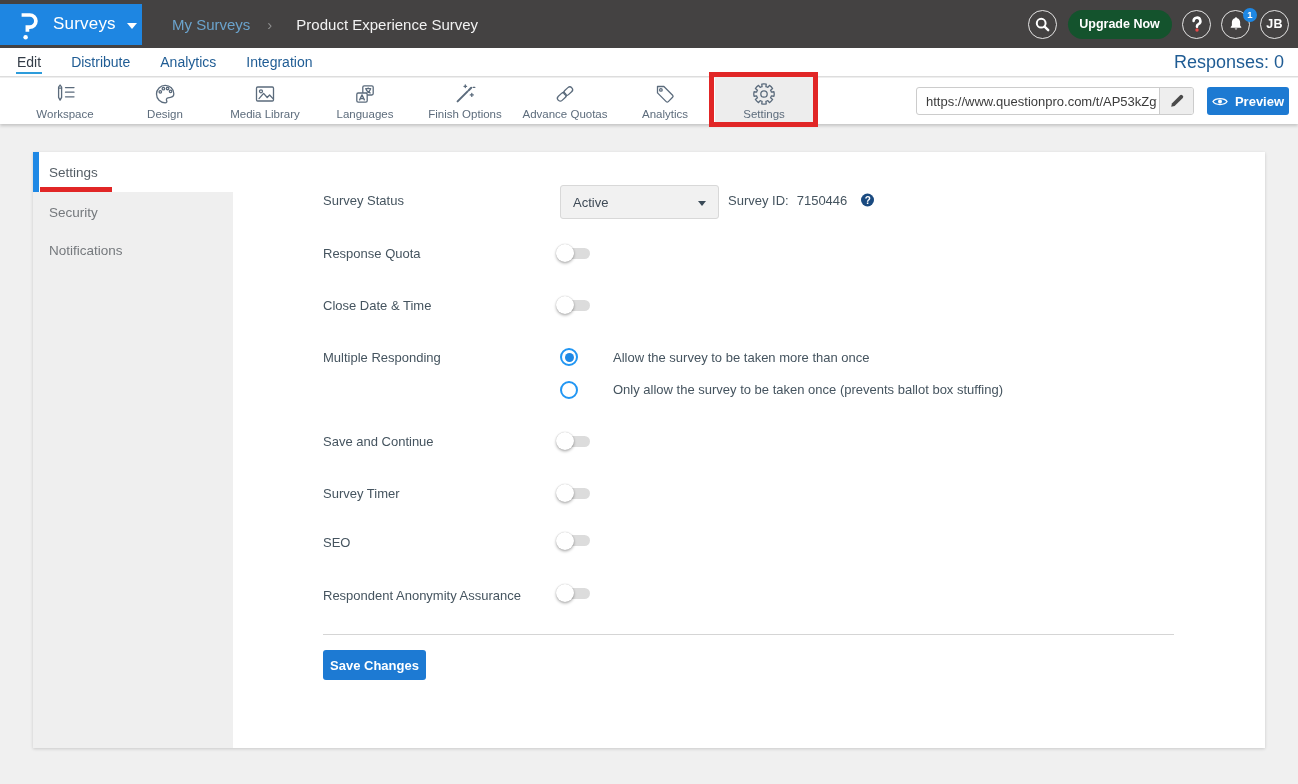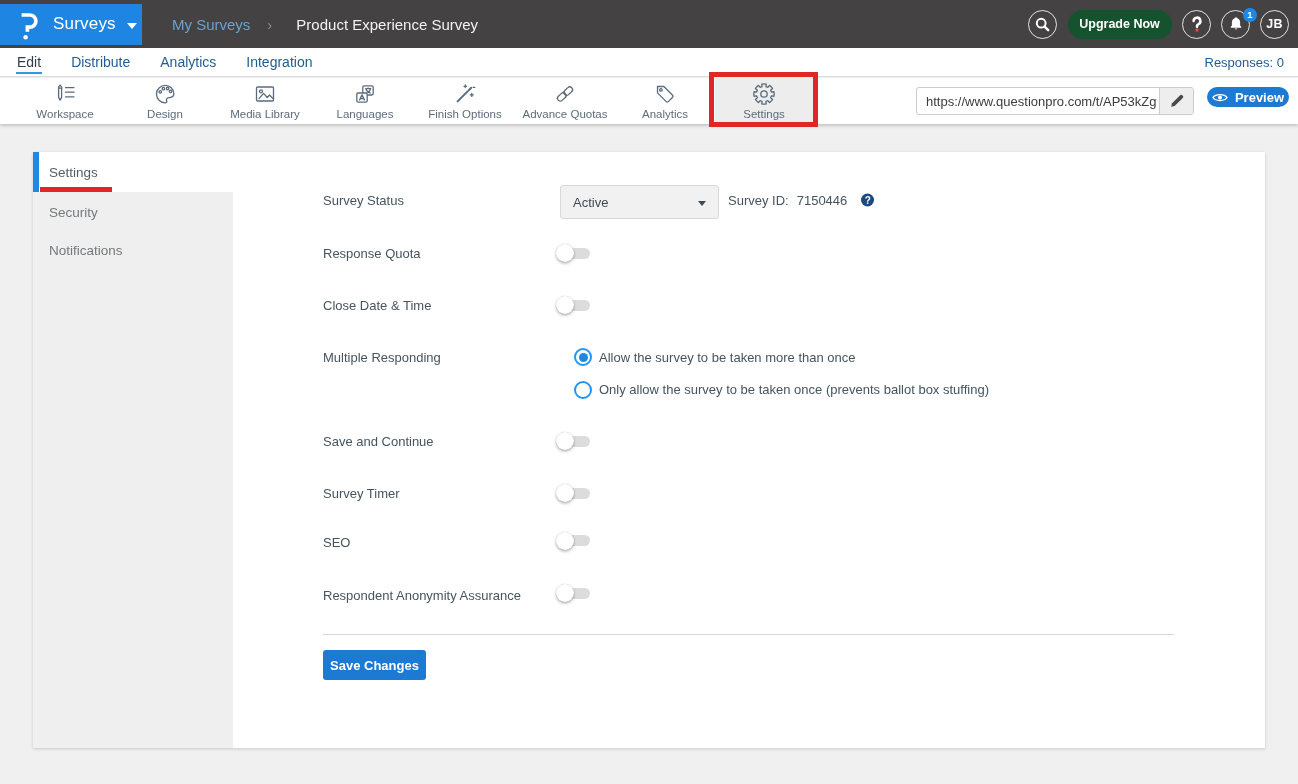--- a/index.html
+++ b/index.html
@@ -22,33 +22,33 @@
   .tb-gap { margin-left:10px; }
   .badge { position:absolute; top:-3px; right:-8px; min-width:14px; height:14px; background:#1e88e5; border-radius:8px; color:#fff; font-size:9.5px; font-weight:bold; display:flex; align-items:center; justify-content:center; padding:0 3px; }
   .avatar-initials { font-size:12.5px; font-weight:bold; letter-spacing:.3px; }
 
   
   .navrow { position:absolute; left:0; top:48px; width:1298px; height:29px; background:#fff; border-bottom:1px solid #ddd; display:flex; align-items:center; }
   .nav-tab { font-size:14px; color:#1f5c94; margin-left:30px; cursor:pointer; position:relative; }
   .nav-tab:first-child { margin-left:17px; }
   .nav-tab.active { color:#333c47; }
   .nav-tab.active::after { content:""; position:absolute; left:-1px; right:-1px; bottom:-4px; height:2.4px; background:#2d9cdb; }
-  .responses { margin-left:auto; margin-right:14px; font-size:13px; color:#1f5c94; }
+  .responses { margin-left:auto; margin-right:14px; font-size:18px; color:#1f5c94; }
 
   
   .toolbar { position:absolute; left:0; top:78px; width:1298px; height:46px; background:#fff; box-shadow:0 2px 3px rgba(0,0,0,.18); }
   .tool-item { position:absolute; top:0; height:46px; width:98px; display:flex; flex-direction:column; align-items:center; justify-content:center; cursor:pointer; }
   .tool-item .ticon { height:24px; display:flex; align-items:center; justify-content:center; }
   .tool-item .tlabel { font-size:11.5px; color:#5d6c7c; margin-top:2px; white-space:nowrap; }
   .tool-item.selected { background:#ededed; }
   .anno-box { position:absolute; left:709px; top:72px; width:109px; height:55px; border:5px solid #e12626; z-index:30; pointer-events:none; }
   .url-wrap { position:absolute; left:916px; top:9px; width:278px; height:28px; border:1px solid #ccc; border-radius:3px; background:#fff; display:flex; overflow:hidden; }
   .url-input { flex:1; border:none; outline:none; font-family:inherit; font-size:13px; color:#3c3c3c; padding:0 2px 0 9px; min-width:0; background:transparent; }
   .url-edit { width:34px; background:#eee; border-left:1px solid #ccc; display:flex; align-items:center; justify-content:center; cursor:pointer; flex:none; }
-  .preview-btn { position:absolute; left:1207px; top:9px; width:82px; height:20px; background:#1d7ad2; border:none; border-radius:13px; color:#fff; font-family:inherit; font-size:13px; font-weight:bold; display:flex; align-items:center; justify-content:center; gap:7px; cursor:pointer; }
+  .preview-btn { position:absolute; left:1207px; top:9px; width:82px; height:28px; background:#1d7ad2; border:none; border-radius:3px; color:#fff; font-family:inherit; font-size:13px; font-weight:bold; display:flex; align-items:center; justify-content:center; gap:7px; cursor:pointer; }
 
   
   .card { position:absolute; left:33px; top:152px; width:1232px; height:596px; background:#fff; box-shadow:0 1px 3px rgba(0,0,0,.16); }
   .side { position:absolute; left:0; top:0; width:200px; height:596px; }
   .side-item-active { position:absolute; left:0; top:0; width:200px; height:40px; background:#fff; border-left:6px solid #1e88e5; display:flex; align-items:center; cursor:pointer; }
   .side-item-active span { font-size:13.5px; color:#555e66; margin-left:10px; }
   .anno-underline { position:absolute; left:7px; top:35px; width:72px; height:4.5px; background:#e12626; z-index:5; pointer-events:none; }
   .side-rest { position:absolute; left:0; top:40px; width:200px; height:556px; background:#efefef; }
   .side-item { position:absolute; left:0; width:200px; height:38px; display:flex; align-items:center; cursor:pointer; }
   .side-item span { font-size:13.5px; color:#75797d; margin-left:16px; }
@@ -62,21 +62,21 @@
   .dd-caret { position:absolute; right:12px; top:15px; width:0; height:0; border-left:4.5px solid transparent; border-right:4.5px solid transparent; border-top:5.5px solid #3a4a57; }
   .sid-wrap { position:absolute; left:495px; top:48px; transform:translateY(-50%); display:flex; align-items:center; }
   .sid-label { font-size:13px; color:#45545f; }
   .sid-value { font-size:13px; color:#45545f; margin-left:8px; }
   .help-dot { width:13px; height:13px; border-radius:50%; background:#1a4a80; color:#fff; font-size:10px; font-weight:bold; display:flex; align-items:center; justify-content:center; margin-left:14px; cursor:pointer; }
 
   .toggle { position:absolute; left:323px; width:34px; height:18px; transform:translateY(-50%); cursor:pointer; }
   .toggle .track { position:absolute; left:7px; top:3.5px; width:27px; height:11px; background:#dcdcdc; border-radius:6px; }
   .toggle .knob { position:absolute; left:0; top:0; width:18px; height:18px; background:#fff; border-radius:50%; box-shadow:0 0 1px rgba(0,0,0,.25), 0 1.5px 3px rgba(0,0,0,.3); }
 
-  .radio-line { position:absolute; left:341px; transform:translateY(-50%); display:flex; align-items:center; cursor:pointer; }
+  .radio-line { position:absolute; left:327px; transform:translateY(-50%); display:flex; align-items:center; cursor:pointer;gap:28px; }
   .radio { width:18px; height:18px; border-radius:50%; border:2px solid #2196f3; background:#fff; flex:none; position:relative; }
   .radio.sel::after { content:""; position:absolute; left:2.5px; top:2.5px; width:9px; height:9px; border-radius:50%; background:#1e88e5; }
   .radio-line .rlabel { font-size:13px; color:#45545f; margin-left:7px; }
 
   .divider { position:absolute; left:90px; top:482px; width:851px; height:1px; background:#d5d5d5; }
   .save-btn { position:absolute; left:90px; top:498px; width:103px; height:30px; background:#1d7ad3; border:none; border-radius:3px; color:#fff; font-family:inherit; font-size:13px; font-weight:bold; cursor:pointer; }
 </style>
 </head>
 <body>
 

